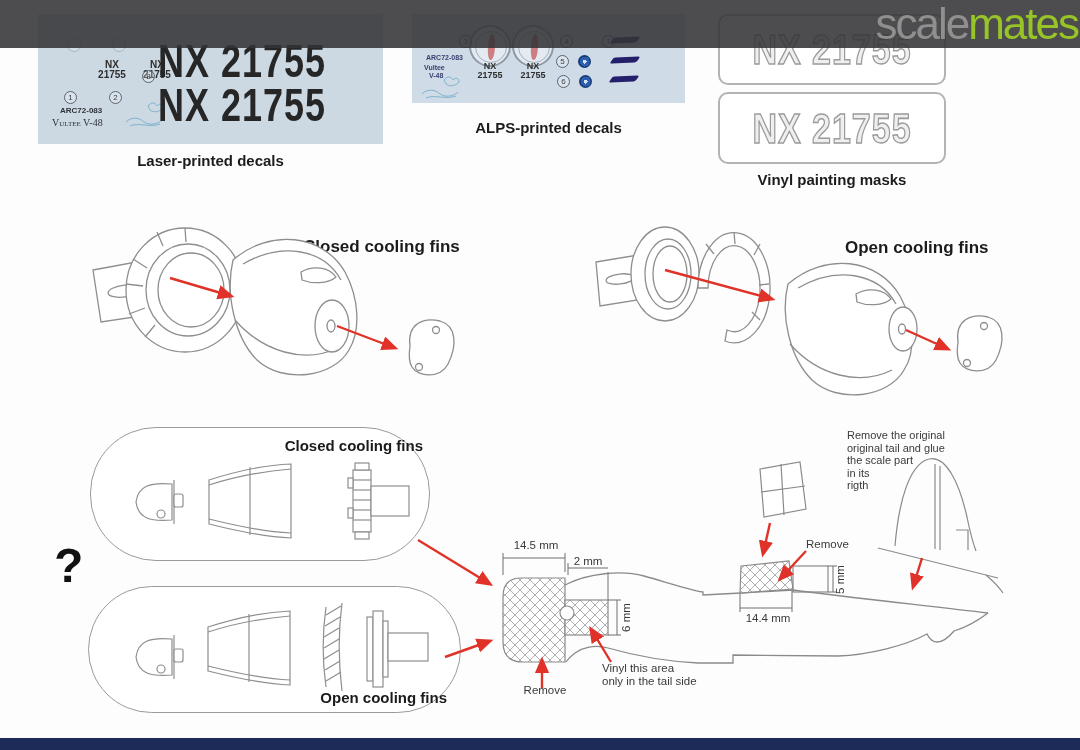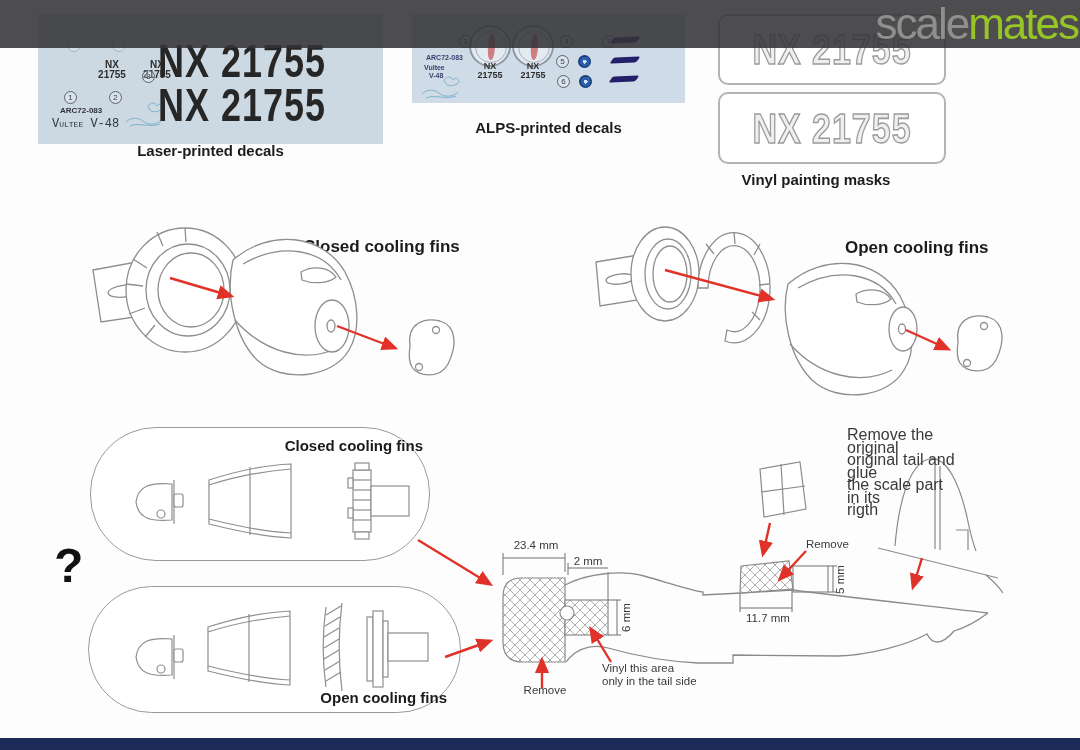--- a/index.html
+++ b/index.html
@@ -39,22 +39,22 @@
                 color:#39424d; background:rgba(255,255,255,0.25); }
   .faint-circle { width:14px; height:14px; border:1px solid #a8b4bc; border-radius:50%;
                   background:rgba(255,255,255,0.15); }
 
   .small-decal { position:absolute; width:44px; text-align:center; font-weight:bold;
                  font-size:10px; line-height:10px; color:#2e2e2e; letter-spacing:0; }
   .big-decal-text { position:absolute; left:120px; font-weight:bold; font-size:36px;
                     line-height:36px; color:#262626; letter-spacing:1px;
                     transform:scale(1.0,1.3); transform-origin:left top; white-space:nowrap; }
   .sheet-code { position:absolute; font-weight:bold; font-size:8px; color:#30333a; }
-  .sheet-subject { position:absolute; font-size:12px; color:#30333a;
-                   font-family:Liberation Mono, monospace; font-variant:small-caps; }
+  .sheet-subject { position:absolute; font-size:10px; color:#30333a;
+                   font-family:Liberation Serif, serif; font-variant:small-caps; }
   .alps-text { position:absolute; font-weight:bold; font-size:7px; color:#3a4070; }
 
   .emblem { position:absolute; width:42px; height:42px; border:2px solid #8d99a6;
             border-radius:50%; background:rgba(250,250,252,0.5); }
   .emblem .lozenge { position:absolute; left:17px; top:7px; width:7px; height:26px;
                      background:#c4595a; border-radius:45%; opacity:0.75;
                      transform:rotate(4deg); }
   .emblem .inner { position:absolute; left:4px; top:4px; width:32px; height:32px;
                    border:1px solid #a6b0ba; border-radius:50%; }
   .dial { position:absolute; width:13px; height:13px; border-radius:50%;
@@ -110,21 +110,21 @@
   <div class="sheet-subject" style="left:14px; top:103px;">Vultee V-48</div>
 
   <svg style="left:82px; top:84px;" width="46" height="34" viewBox="0 0 46 34">
     <path d="M6,24 C12,18 20,20 24,24 C30,28 38,26 42,22 M10,28 C18,24 30,30 40,26" stroke="#7fb3d0" stroke-width="1" fill="none"></path>
     <path d="M28,8 C31,4 35,4 37,8 C39,5 43,6 43,10 C40,14 33,15 30,12 Z" stroke="#7fb3d0" stroke-width="1" fill="none"></path>
   </svg>
 
   <div class="big-decal-text" style="top:24px;">NX 21755</div>
   <div class="big-decal-text" style="top:68px;">NX 21755</div>
 </div>
-<div class="caption" style="left:38px; top:142px; width:345px;">Laser-printed decals</div>
+<div class="caption" style="left:38px; top:152px; width:345px;">Laser-printed decals</div>
 
 <div class="sheet sheet-alps">
   <div class="alps-text" style="left:14px; top:40px;">ARC72-083</div>
   <div class="alps-text" style="left:12px; top:50px;">Vultee</div>
   <div class="alps-text" style="left:17px; top:58px;">V-48</div>
   <svg style="left:6px; top:60px;" width="44" height="28" viewBox="0 0 44 28">
     <path d="M4,20 C10,14 18,16 22,20 C28,24 36,22 40,18 M8,24 C16,20 28,26 38,22" stroke="#7fb3d0" stroke-width="1" fill="none"></path>
     <path d="M26,6 C29,2 33,2 35,6 C37,3 41,4 41,8 C38,12 31,13 28,10 Z" stroke="#7fb3d0" stroke-width="1" fill="none"></path>
   </svg>
 
@@ -160,21 +160,21 @@
   <div class="swoosh" style="left:199px; top:62px;"></div>
 </div>
 <div class="caption" style="left:412px; top:119px; width:273px;text-align:center;">ALPS-printed decals</div>
 
 <div class="mask-rect" style="top:14px; height:71px;">
   <span class="mask-text">NX 21755</span>
 </div>
 <div class="mask-rect" style="top:92px; height:72px;">
   <span class="mask-text">NX 21755</span>
 </div>
-<div class="caption" style="left:702px; top:171px; width:228px;">Vinyl painting masks</div>
+<div class="caption" style="left:718px; top:171px; width:228px;">Vinyl painting masks</div>
 
 <div class="asm-label" style="left:303px; top:237px;">Closed cooling fins</div>
 <svg class="z3" style="left:85px; top:222px;" width="470" height="185" viewBox="0 0 470 185">
   <defs>
     <marker id="arr1" markerWidth="8" markerHeight="8" refX="5.5" refY="3" orient="auto">
       <path d="M0,0 L7,3 L0,6 Z" fill="#e03228"></path>
     </marker>
   </defs>
   <g stroke="#8e8e8e" stroke-width="1.3" fill="#fff">
     <polygon points="8,48 62,38 70,92 16,100"></polygon>
@@ -378,33 +378,33 @@
     <line x1="28" y1="120" x2="100" y2="164" marker-end="url(#arr2)"></line>
     <line x1="55" y1="237" x2="100" y2="221" marker-end="url(#arr2)"></line>
     <line x1="152" y1="268" x2="152" y2="240" marker-end="url(#arr2)"></line>
     <line x1="221" y1="242" x2="201" y2="209" marker-end="url(#arr2)"></line>
     <line x1="380" y1="103" x2="373" y2="134" marker-end="url(#arr2)"></line>
     <line x1="416" y1="131" x2="390" y2="159" marker-end="url(#arr2)"></line>
     <line x1="532" y1="138" x2="523" y2="167" marker-end="url(#arr2)"></line>
   </g>
 </svg>
 
-<div class="ann center" style="left:505px; top:539px; width:62px;">23.4 mm</div>
+<div class="ann center" style="left:505px; top:539px; width:62px;">14.5 mm</div>
 <div class="ann center" style="left:566px; top:555px; width:44px;">2 mm</div>
 <div class="ann center rot" style="left:606px; top:611px; width:40px;">6 mm</div>
-<div class="ann center" style="left:740px; top:612px; width:56px;">11.7 mm</div>
+<div class="ann center" style="left:740px; top:612px; width:56px;">14.4 mm</div>
 <div class="ann center rot" style="left:820px; top:573px; width:40px;">5 mm</div>
 
 <div class="ann center" style="left:515px; top:684px; width:60px;">Remove</div>
 <div class="ann" style="left:602px; top:662px;">
   <div>Vinyl this area</div>
   <div>only in the tail side</div>
 </div>
 <div class="ann" style="left:806px; top:538px;">Remove</div>
-<div class="ann" style="left:847px; top:429px; width:110px; line-height:12.5px; font-size:16px;">
+<div class="ann" style="left:847px; top:429px; width:110px; line-height:12.5px; font-size:11px;">
   <div>Remove the original</div>
   <div>original tail and glue</div>
   <div>the scale part</div>
   <div>in its</div>
   <div>rigth</div>
 </div>
 
 <div class="site-band">
   <div class="logo"><span class="lg-scale">scale</span><span class="lg-mates">mates</span></div>
 </div>

